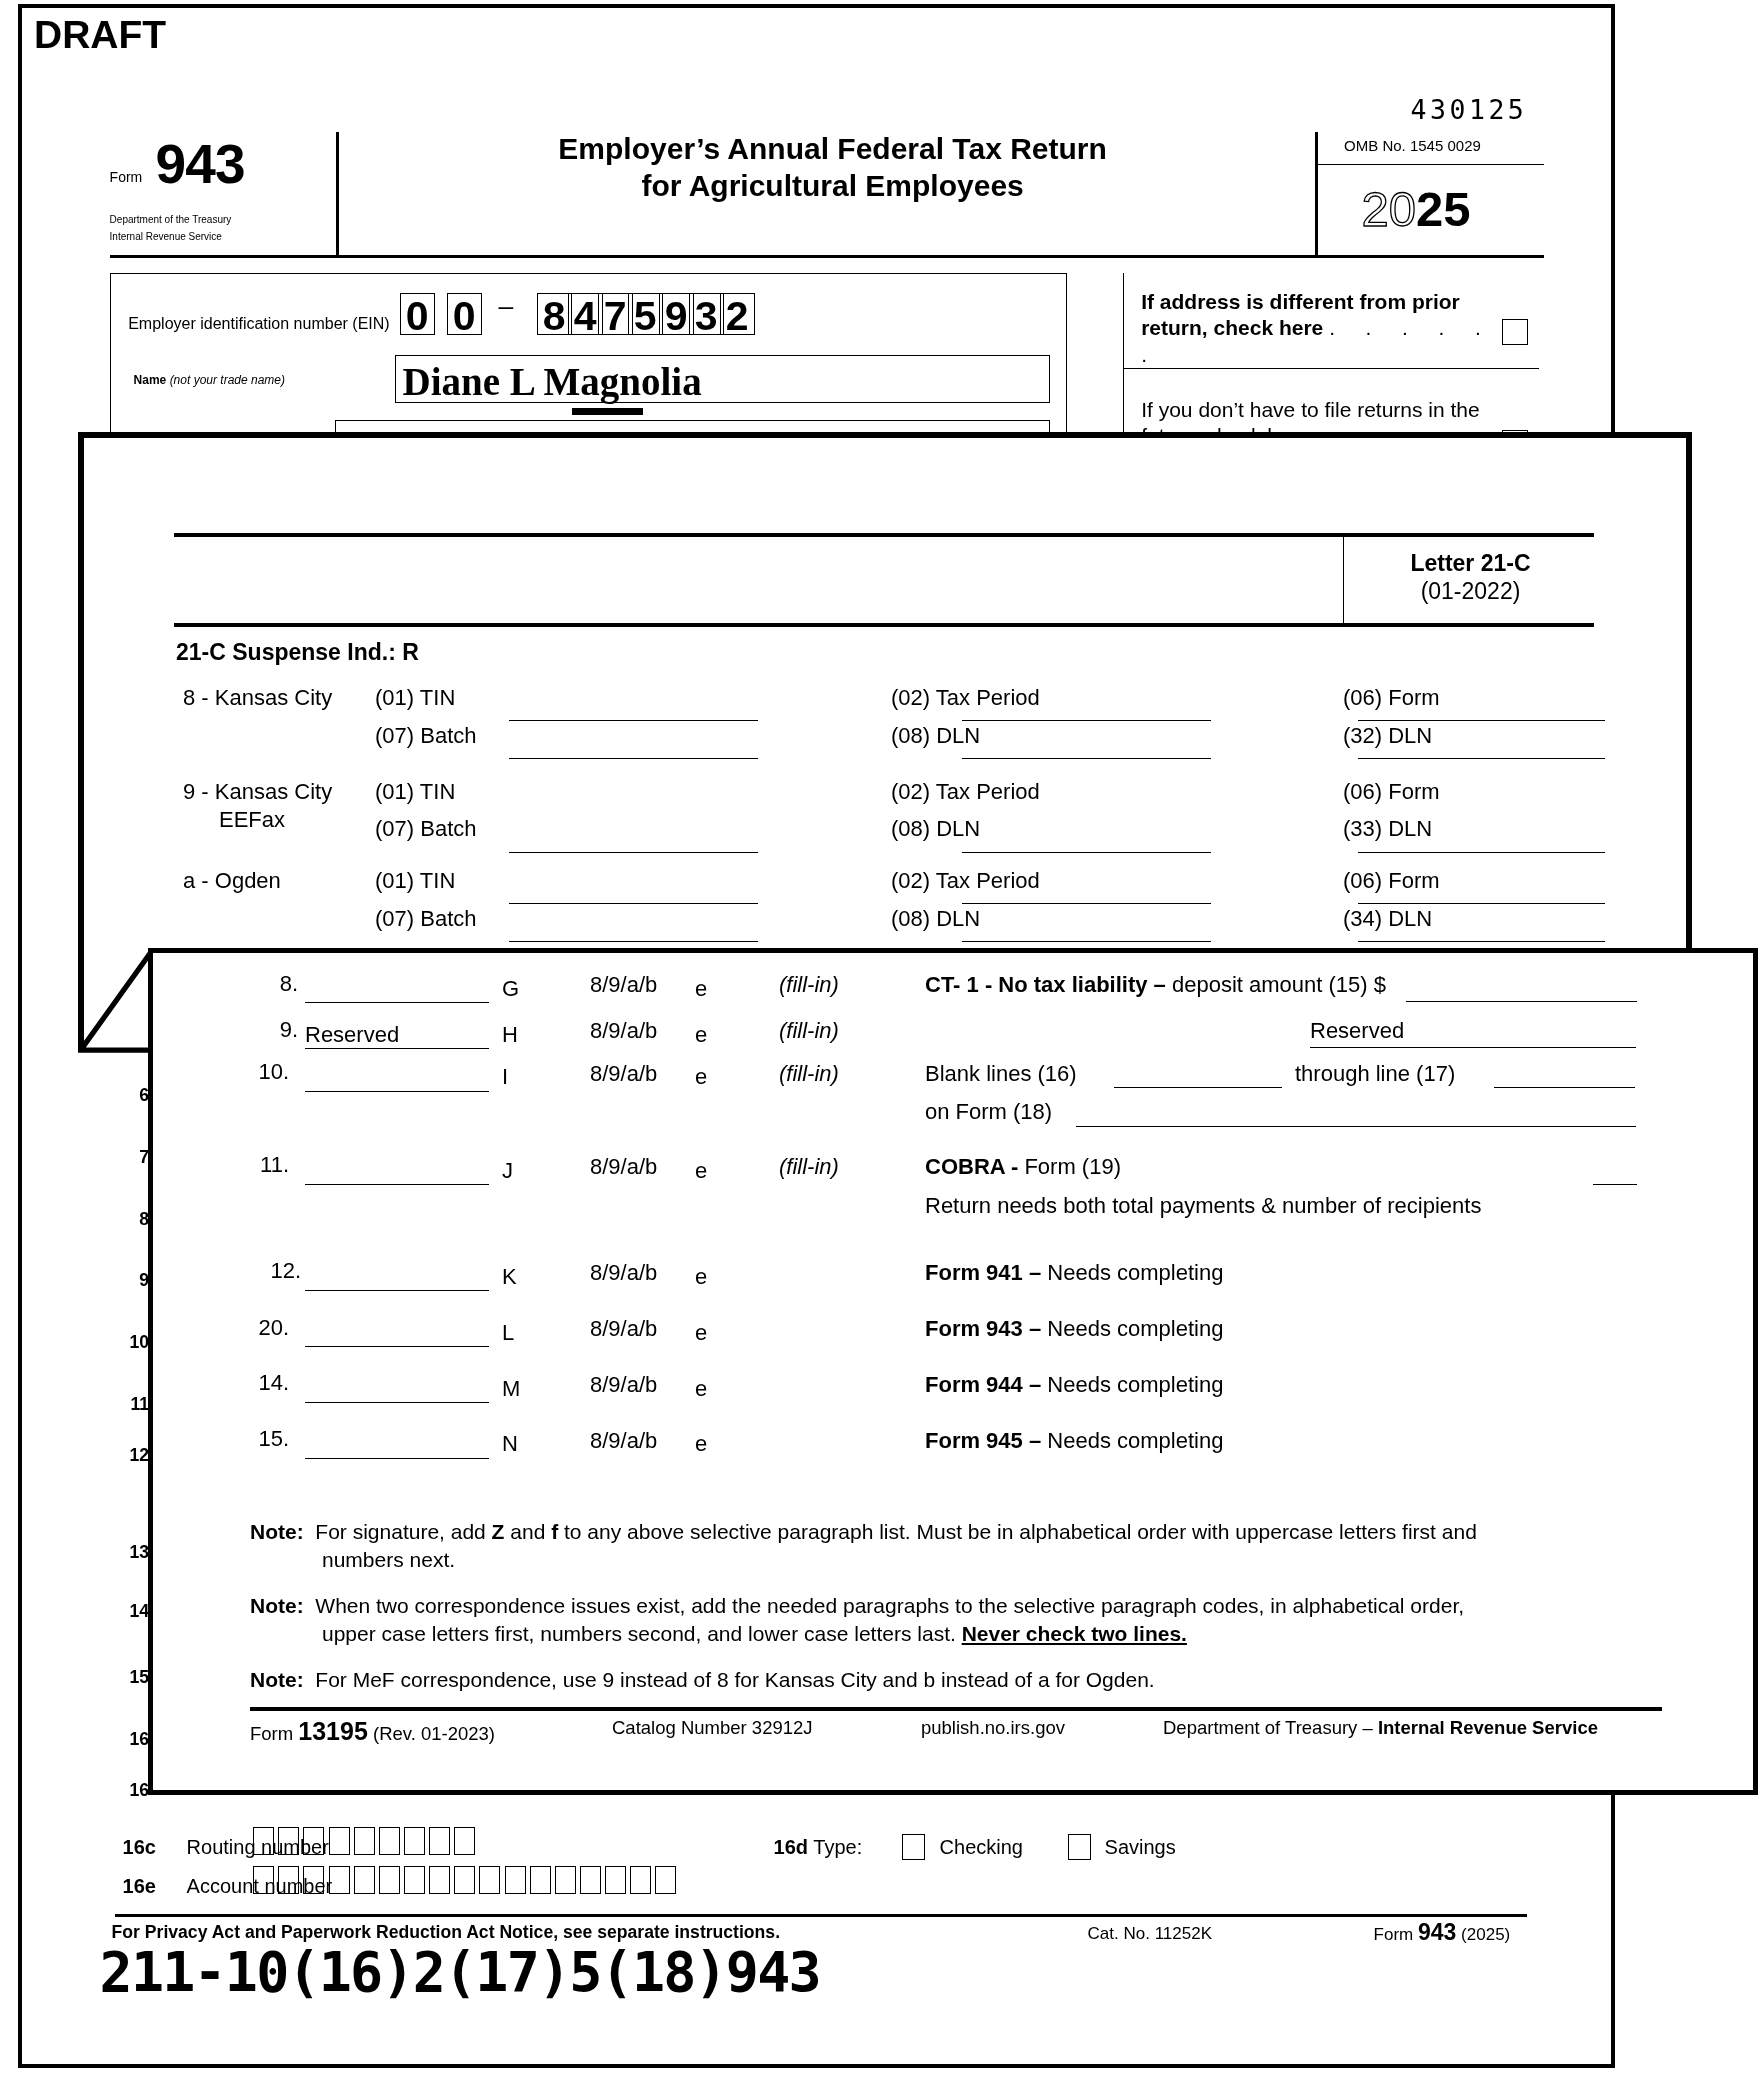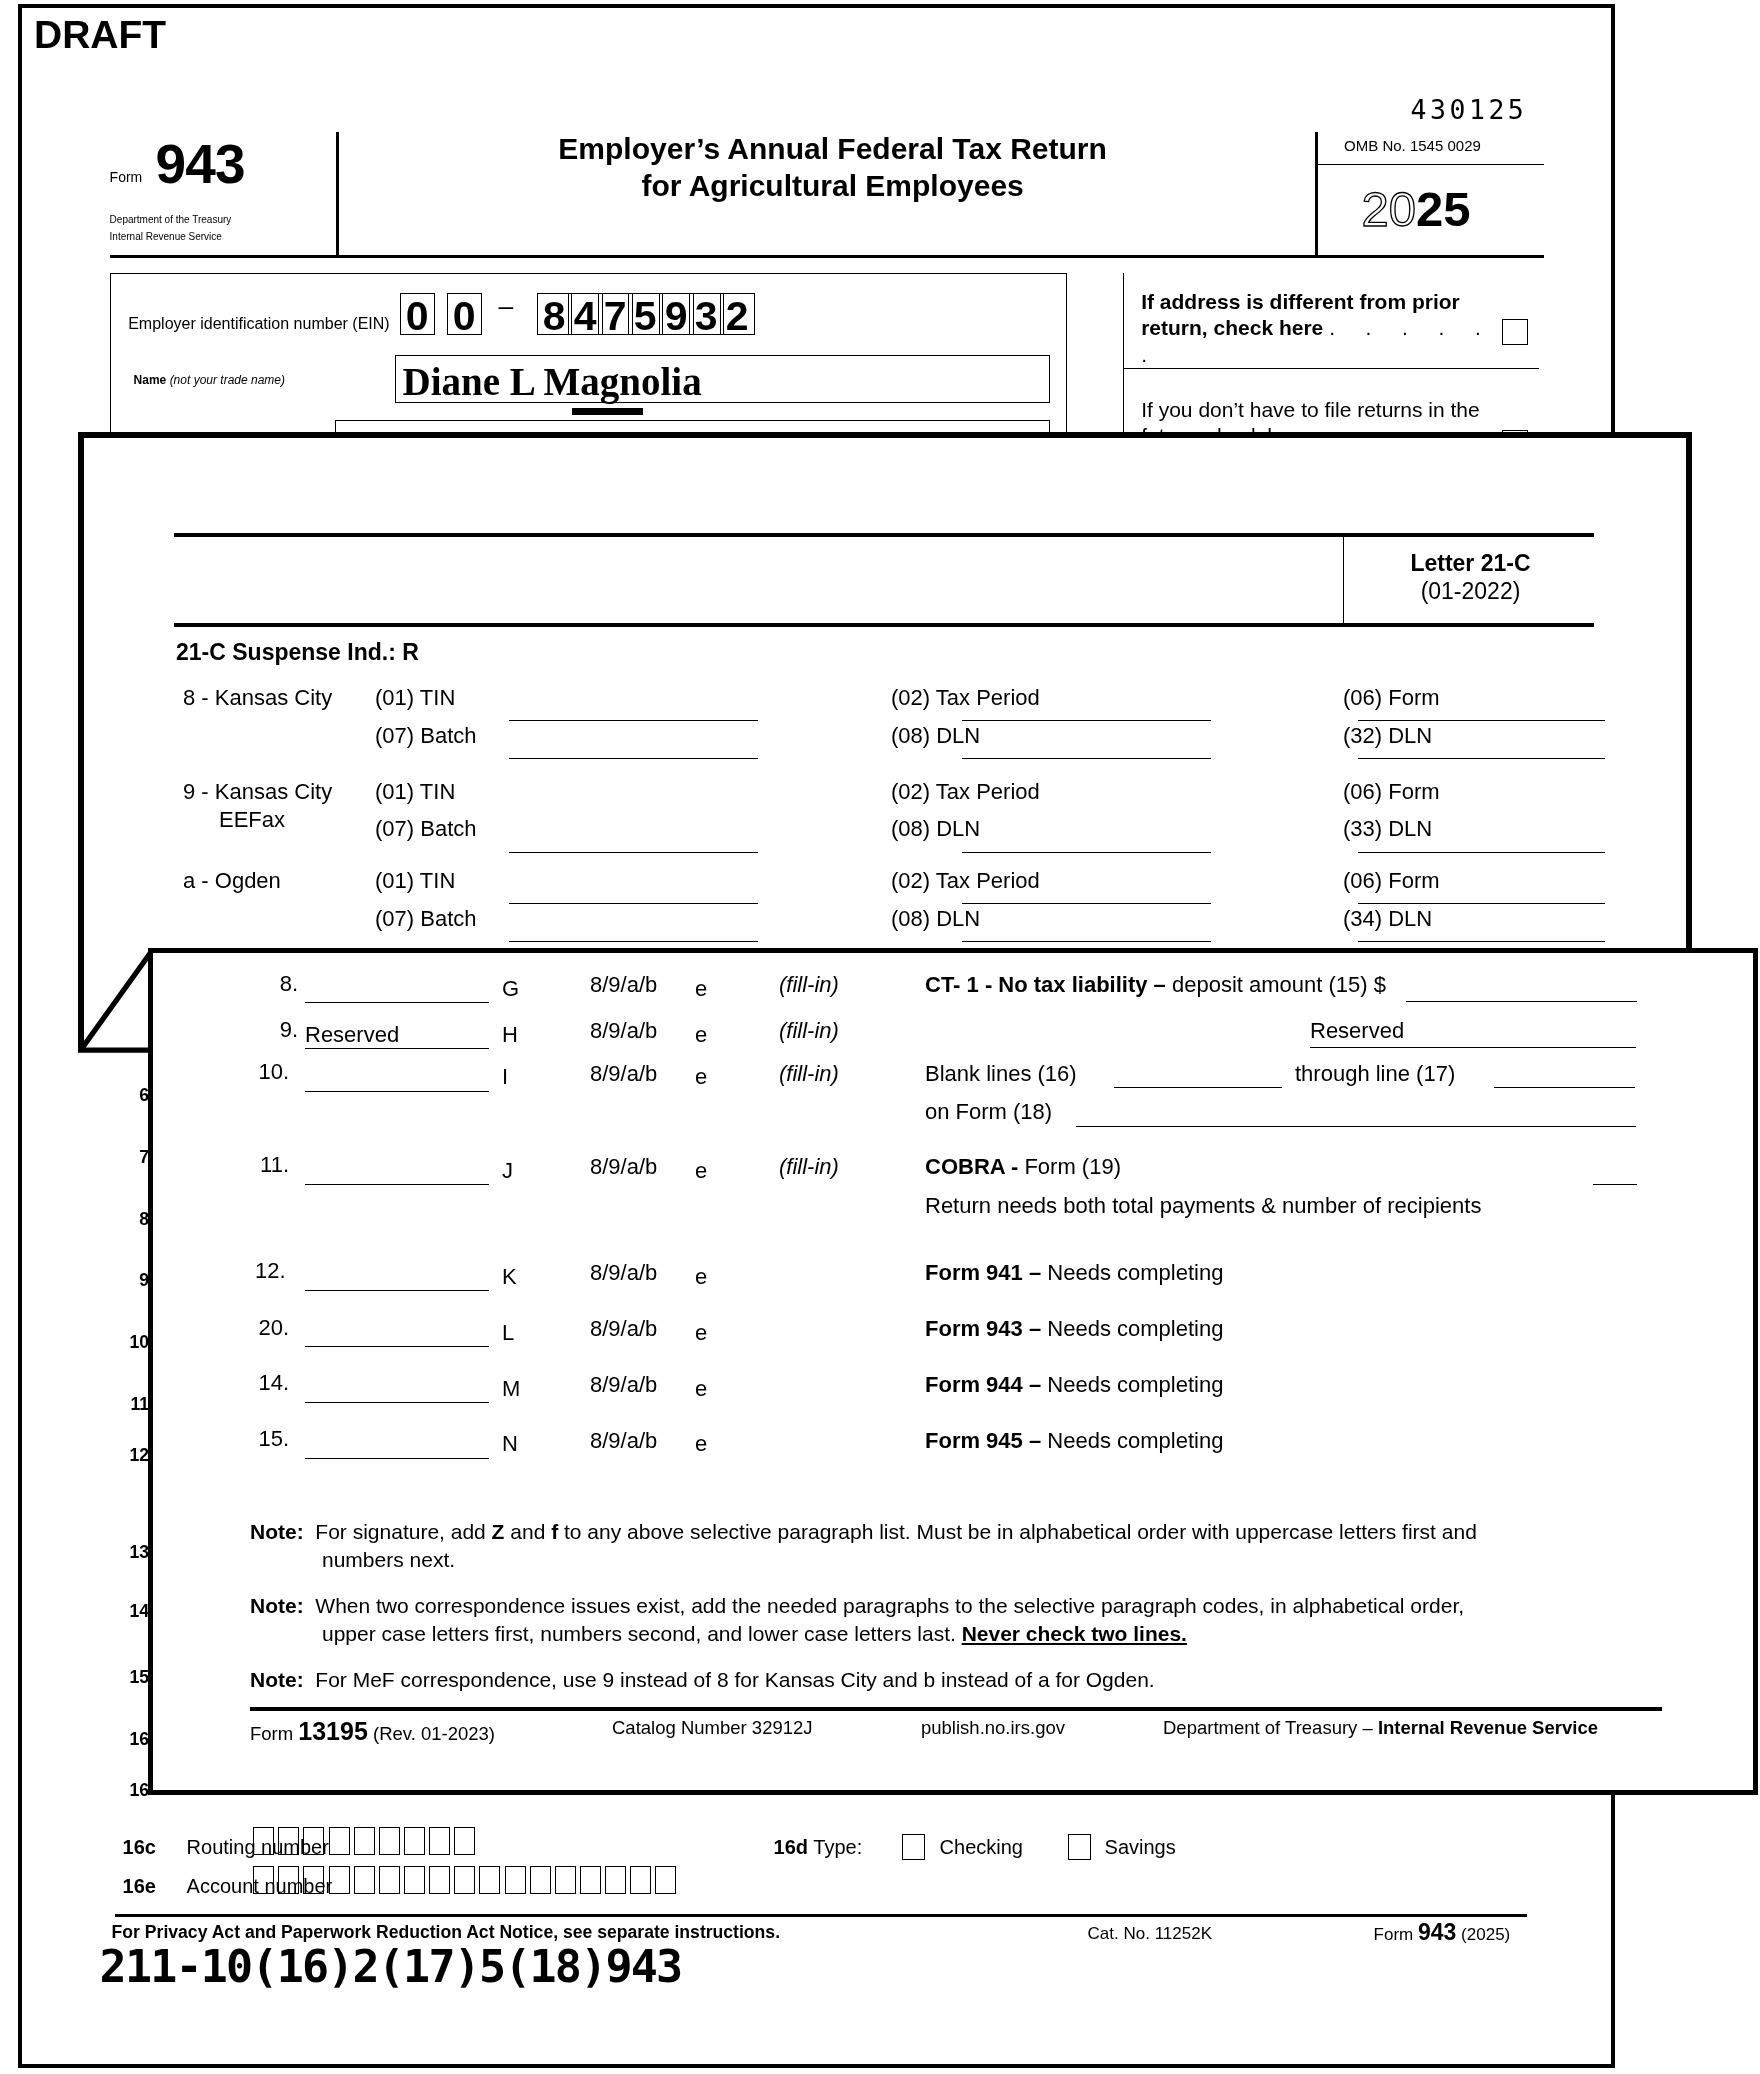--- a/index.html
+++ b/index.html
@@ -67,21 +67,21 @@
   .sidenum { position: absolute; left: 124px; font-size: 17.6px; font-weight: bold; width: 25px; text-align: right; overflow: hidden; }
 
   
   .bank-lbl { position: absolute; font-size: 20px; }
   .rbox { position: absolute; width: 30px; height: 28px; border: 1.8px solid #000; border-top-width: 0.9px; }
   .bottom-rule { position: absolute; left: 115px; top: 1914px; width: 1412px; border-top: 3.5px solid #000; }
   .privacy { position: absolute; left: 111px; top: 1923px; font-size: 17.6px; font-weight: bold; }
   .catno { position: absolute; left: 1087px; top: 1925px; font-size: 17px; }
   .formfoot { position: absolute; left: 1373px; top: 1920px; font-size: 17px; }
   .formfoot b { font-size: 23px; }
-  .bigcode { position: absolute; left: 97px; top: 1941px; font-size: 45px; font-weight: bold; font-family: "DejaVu Sans Mono", monospace; letter-spacing: -1.8px; }
+  .bigcode { position: absolute; left: 97px; top: 1941px; font-size: 55px; font-weight: bold; font-family: "DejaVu Sans Mono", monospace; letter-spacing: -1.8px; }
 </style>
 </head>
 <body>
 
 <div id="form943">
   <div class="draft">DRAFT</div>
   <div class="dln-top mono">430125</div>
 
   <div class="hdr-left">
     <span class="hdr-formword">Form</span>
@@ -282,21 +282,21 @@
       <div class="uline" style="left:923px; width:560px; top:173px"></div>
       <div class="f-txt" style="left:99px; top:199px; width:37px; text-align:right">11.</div>
       <div class="uline" style="left:152px; width:184px; top:231px"></div>
       <div class="f-txt" style="left:349px; top:205px">J</div>
       <div class="f-txt" style="left:437px; top:201px">8/9/a/b</div>
       <div class="f-txt" style="left:542px; top:205px">e</div>
       <div class="f-txt i" style="left:626px; top:201px">(fill-in)</div>
       <div class="f-txt" style="left:772px; top:201px"><b>COBRA -</b><span> Form (19)</span></div>
       <div class="uline" style="left:1440px; width:44px; top:231px"></div>
       <div class="f-txt" style="left:772px; top:240px">Return needs both total payments &amp; number of recipients</div>
-      <div class="f-txt" style="left:102px; top:305px; width:37px; text-align:left">12.</div>
+      <div class="f-txt" style="left:111px; top:305px; width:37px; text-align:right">12.</div>
       <div class="uline" style="left:152px; width:184px; top:337px"></div>
       <div class="f-txt" style="left:349px; top:311px">K</div>
       <div class="f-txt" style="left:437px; top:307px">8/9/a/b</div>
       <div class="f-txt" style="left:542px; top:311px">e</div>
       <div class="f-txt" style="left:772px; top:307px"><b>Form 941 –</b><span> Needs completing</span></div>
       <div class="f-txt" style="left:99px; top:362px; width:37px; text-align:right">20.</div>
       <div class="uline" style="left:152px; width:184px; top:393px"></div>
       <div class="f-txt" style="left:349px; top:367px">L</div>
       <div class="f-txt" style="left:437px; top:363px">8/9/a/b</div>
       <div class="f-txt" style="left:542px; top:367px">e</div>

